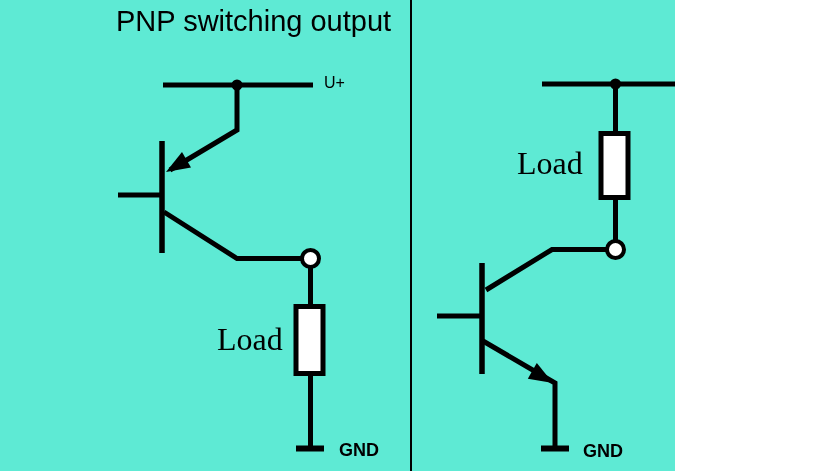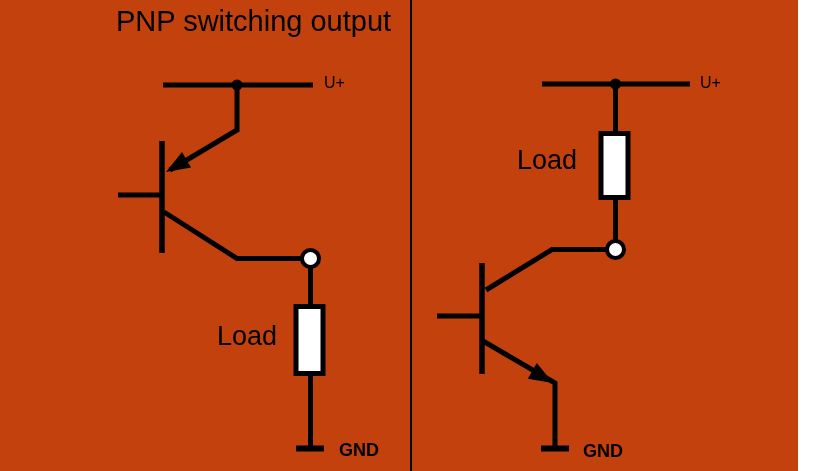--- a/index.html
+++ b/index.html
@@ -2,23 +2,23 @@
 <html><head>
 <meta charset="utf-8">
 <style>
   html, body {
     margin: 0;
     padding: 0;
     background: #ffffff;
   }
   .canvas {
     position: relative;
-    width: 798px;
+    width: 675px;
     height: 471px;
-    background: #c2410c;
+    background: #5eead4;
     font-family: "Liberation Sans", sans-serif;
     color: #000000;
     overflow: hidden;
   }
   .schematic-svg {
     position: absolute;
     left: 0;
     top: 0;
     width: 838px;
     height: 471px;
@@ -31,21 +31,22 @@
   }
   .panel-title {
     font-size: 29px;
     top: 7px;
   }
   .supply-label {
     font-size: 16px;
     top: 75px;
   }
   .load-label {
-    font-size: 27px;
+    font-size: 32px;
+    font-family: Liberation Serif, serif;
   }
   .ground-label {
     font-size: 18px;
     font-weight: bold;
   }
 </style>
 </head>
 <body>
 
 <div class="canvas">

